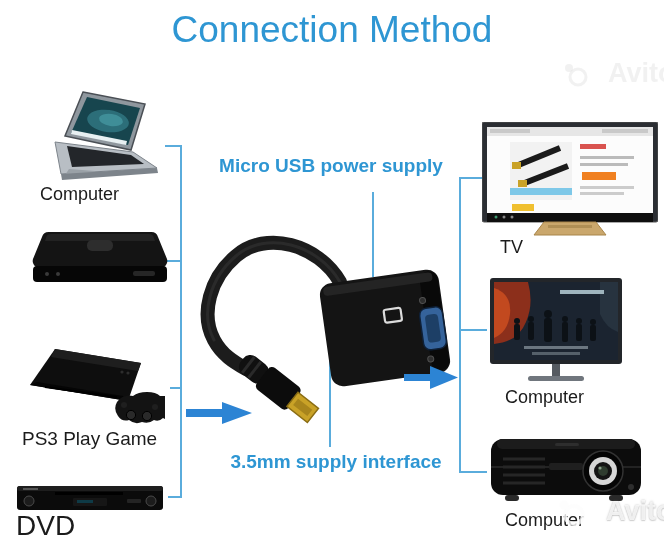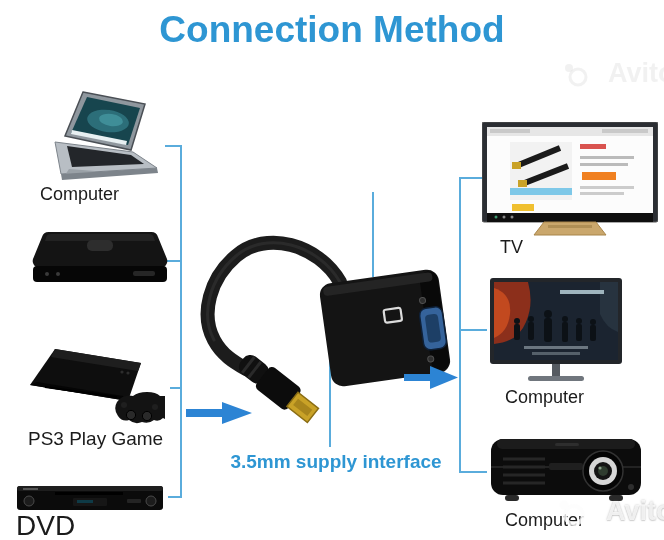--- a/index.html
+++ b/index.html
@@ -3,21 +3,21 @@
 <meta charset="utf-8">
 <style>
   html,body{margin:0;padding:0;background:#dddddd;}
   .canvas{
     position:relative;width:664px;height:540px;background:#fff;
     font-family:"Liberation Sans",sans-serif;overflow:hidden;margin:0 auto;
   }
   .abs{position:absolute;}
   .title{
     left:0;top:9px;width:664px;text-align:center;
-    font-size:37px;font-weight:bold;letter-spacing:0px;
+    font-size:37px;font-weight:normal;letter-spacing:0px;
     color:var(--c-accent,#2e96d3);
   }
   .dev-label{
     color:var(--c-label,#1b1b1b);
     font-size:18px;line-height:1.1;
   }
   .annotation{
     text-align:center;font-size:19px;font-weight:bold;
     color:var(--c-accent,#2e96d3);
   }
@@ -80,21 +80,21 @@
     <polygon points="12,44 98,58 103,63 5,47" fill="#050505"></polygon>
     <line x1="20" y1="49" x2="92" y2="59" stroke="#000" stroke-width="2"></line>
     <circle cx="97" cy="34" r="1.6" fill="#2d2d2d"></circle>
     <circle cx="103" cy="35" r="1.6" fill="#2d2d2d"></circle>
     <path d="M92,64 q6,-8 16,-6 q5,-4 14,-4 q9,0 13,4 q10,-1 15,7 q4,7 -1,13 q-5,6 -11,2 q-4,4 -9,2 q-5,4 -12,2 q-7,3 -13,-2 q-7,2 -11,-4 q-5,-7 -1,-14 z" fill="#131313"></path>
     <circle cx="106" cy="77" r="4.6" fill="#2a2a2a" stroke="#000" stroke-width="1"></circle>
     <circle cx="122" cy="78" r="4.6" fill="#2a2a2a" stroke="#000" stroke-width="1"></circle>
     <circle cx="99" cy="67" r="3" fill="#1f1f1f"></circle>
     <circle cx="130" cy="69" r="3" fill="#1f1f1f"></circle>
   </svg>
-  <div class="abs dev-label" style="left:28px;top:429px;width:180px;font-size:19px">PS3 Play Game</div>
+  <div class="abs dev-label" style="left:22px;top:429px;width:180px;font-size:19px">PS3 Play Game</div>
 
   <svg class="abs" style="left:15px;top:478px" width="150" height="40" viewBox="0 0 150 40">
     <rect x="2" y="8" width="146" height="24" rx="3" fill="#0b0b0b"></rect>
     <rect x="2" y="8" width="146" height="5" rx="2.5" fill="#1e1e1e"></rect>
     <circle cx="14" cy="23" r="5" fill="#1c1c1c" stroke="#4a4a4a" stroke-width="1"></circle>
     <circle cx="136" cy="23" r="5" fill="#1c1c1c" stroke="#4a4a4a" stroke-width="1"></circle>
     <rect x="40" y="14" width="68" height="3" fill="#000"></rect>
     <rect x="58" y="20" width="34" height="8" rx="1" fill="#161616"></rect>
     <rect x="62" y="22" width="16" height="3" fill="#0e3a46"></rect>
     <rect x="8" y="10" width="15" height="2" fill="#555"></rect>
@@ -209,20 +209,21 @@
     <circle cx="116" cy="44" r="5" fill="#2e3b2e"></circle>
     <circle cx="113" cy="41" r="1.6" fill="#8aa08a"></circle>
     <circle cx="144" cy="60" r="3" fill="#2e2e2e"></circle>
     <rect x="18" y="68" width="14" height="6" rx="3" fill="#2a2a2a"></rect>
     <rect x="122" y="68" width="14" height="6" rx="3" fill="#2a2a2a"></rect>
   </svg>
   <div class="abs dev-label" style="left:505px;top:511px;width:145px">Computer</div>
 
   <div class="abs title">Connection Method</div>
 
+  <div class="abs annotation" style="left:181px;top:155px;width:300px">Micro USB power supply</div>
 
   <div class="abs annotation" style="left:186px;top:451px;width:300px">3.5mm supply interface</div>
 
   <div class="abs wm faint" style="left:562px;top:58px">
     <svg width="26" height="26" viewBox="0 0 26 26">
       <circle cx="16" cy="16" r="8" fill="none" stroke="rgba(214,214,214,0.35)" stroke-width="3"></circle>
       <circle cx="7" cy="7" r="4" fill="rgba(214,214,214,0.35)"></circle>
     </svg>
     <span>Avito</span>
   </div>

